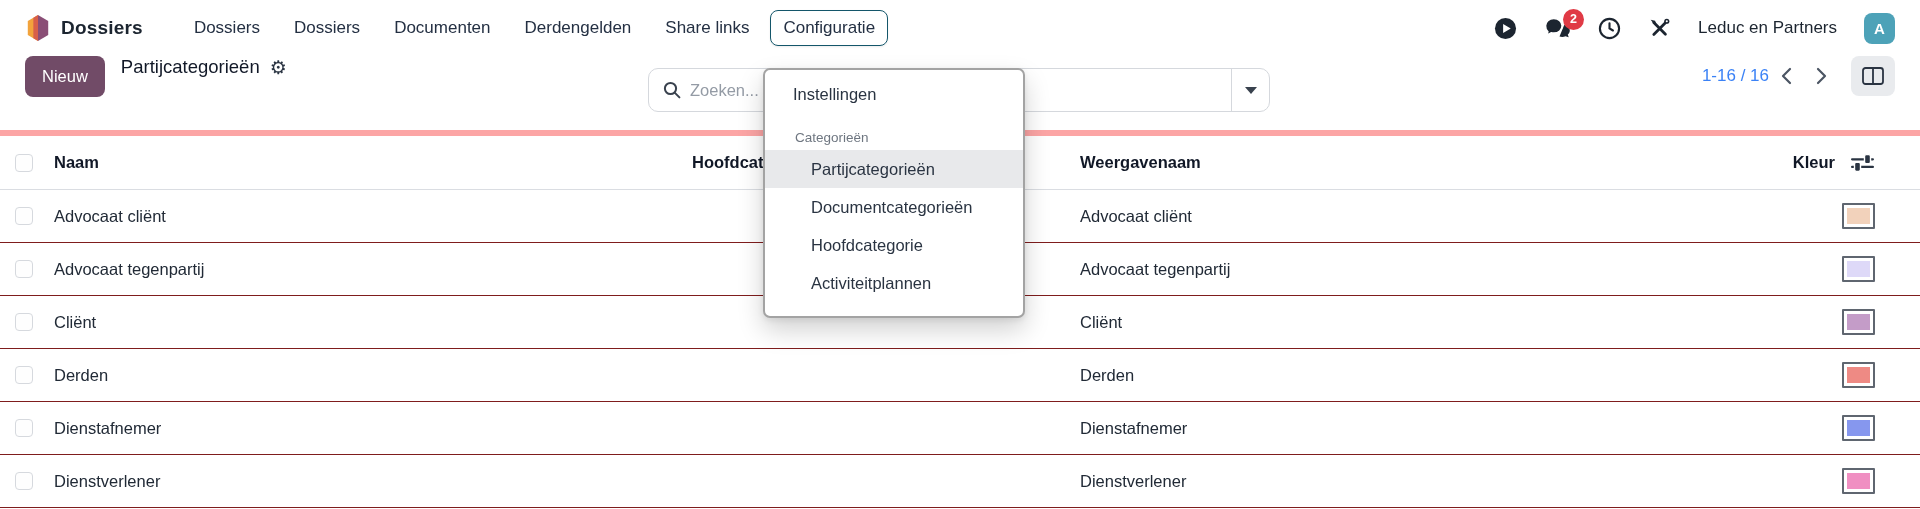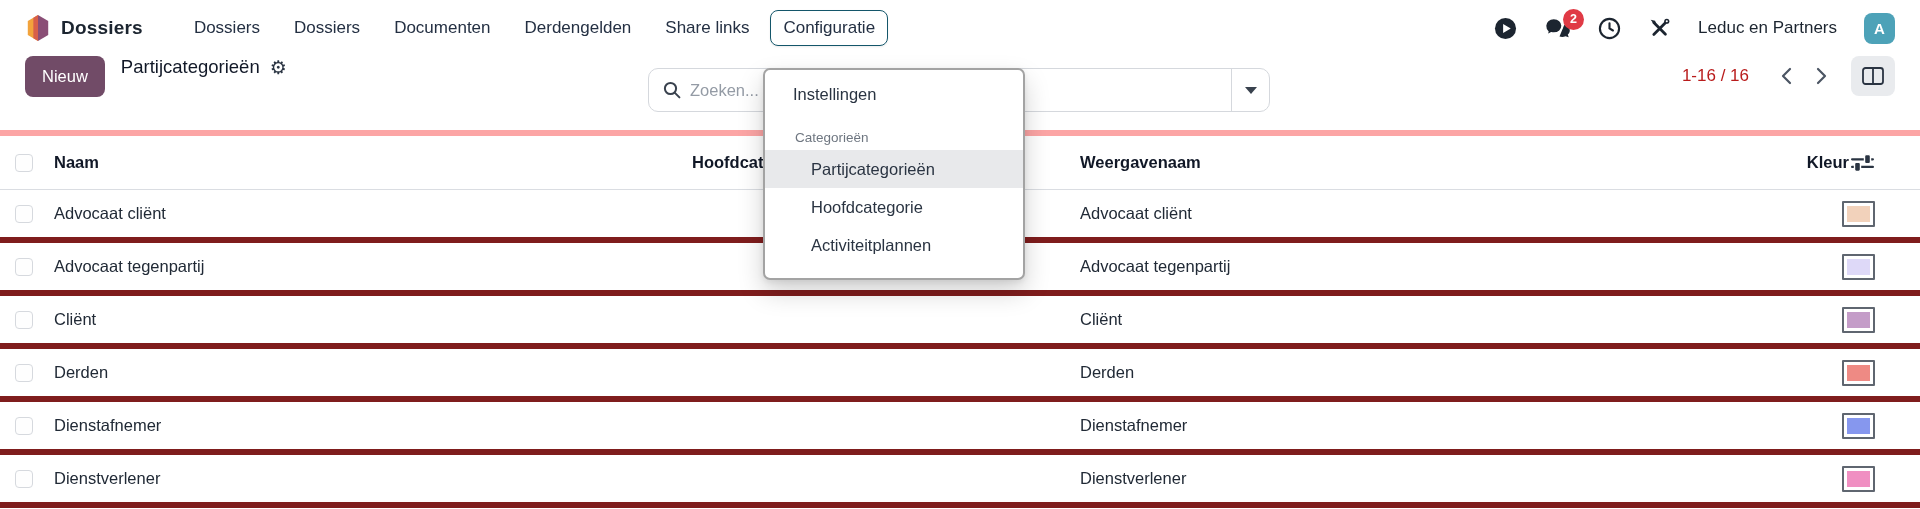--- a/index.html
+++ b/index.html
@@ -52,36 +52,36 @@
     flex:1; border:none; outline:none; font-family:inherit; font-size:16.5px;
     color:#1f2937; margin-left:9px; background:transparent;
   }
   .search-input::placeholder { color:#949ba5; }
   .search-caret-btn {
     width:38px; height:100%; border:none; background:transparent; border-left:1px solid #d5d8dd;
     display:flex; align-items:center; justify-content:center; cursor:pointer;
   }
   .caret-down { width:0; height:0; border-left:6px solid transparent; border-right:6px solid transparent; border-top:7px solid #39424e; }
   .pager-group { margin-left:auto; display:flex; align-items:center; }
-  .pager-text { font-size:17px; color:#b91c1c; margin-right:20px; }
+  .pager-text { font-size:17px; color:#3b82f6; }
   .pager-btn { background:none; border:none; cursor:pointer; padding:6px 12px; display:flex; align-items:center; }
   .view-toggle {
     width:44px; height:40px; background:#e9ebee; border:none; border-radius:8px; margin-left:12px;
     display:flex; align-items:center; justify-content:center; cursor:pointer;
   }
   
   .list-table { width:1920px; }
-  .trow { display:flex; align-items:center; border-bottom:6px solid #7f1d1d; height:53px; font-size:16.5px; color:#212a36; }
+  .trow { display:flex; align-items:center; border-bottom:1px solid #7f1d1d; height:53px; font-size:16.5px; color:#212a36; }
   .thead { height:54px; border-bottom:1px solid #dadde2; font-weight:700; color:#111827; }
   .col-check { flex:0 0 54px; display:flex; align-items:center; padding-left:15px; }
   .checkbox { width:18px; height:18px; border:1px solid #d6d9de; border-radius:4px; background:#fefefe; cursor:pointer; }
   .col-naam  { flex:0 0 638px; overflow:hidden; white-space:nowrap; }
   .col-hoofd { flex:0 0 388px; overflow:hidden; white-space:nowrap; }
   .col-weerg { flex:1; overflow:hidden; white-space:nowrap; }
-  .col-kleur { flex:0 0 170px; display:flex; align-items:center; justify-content:flex-end; gap:1px; padding-right:12px; }
+  .col-kleur { flex:0 0 170px; display:flex; align-items:center; justify-content:flex-end; gap:15px; padding-right:12px; }
   .trow .col-kleur { padding-right:45px; }
   .swatch { width:33px; height:26px; border:2px solid #5f6670; box-shadow:inset 0 0 0 3px #fff; border-radius:1px; cursor:pointer; }
   .cell { cursor:pointer; }
   
   .dropdown-panel {
     position:absolute; left:763px; top:68px; width:262px; z-index:50;
     background:#fff; border:2px solid #a3a3a3; border-radius:7px;
     box-shadow:0 12px 26px rgba(0,0,0,.18), 0 2px 6px rgba(0,0,0,.08);
     padding:5px 0 14px;
   }
@@ -291,17 +291,18 @@
       <div class="col-kleur">
           <span class="swatch" style="background-color: rgb(240, 143, 194);"></span>
         </div>
     </div>
   </div>
 
   <div class="dropdown-panel">
     <div class="dd-item">Instellingen</div>
     <div class="dd-section">Categorieën</div>
     <div class="dd-item indent active">Partijcategorieën</div>
+    <div class="dd-item indent">Documentcategorieën</div>
     <div class="dd-item indent">Hoofdcategorie</div>
     <div class="dd-item indent">Activiteitplannen</div>
   </div>
 
 </div>
 
 </body></html>

